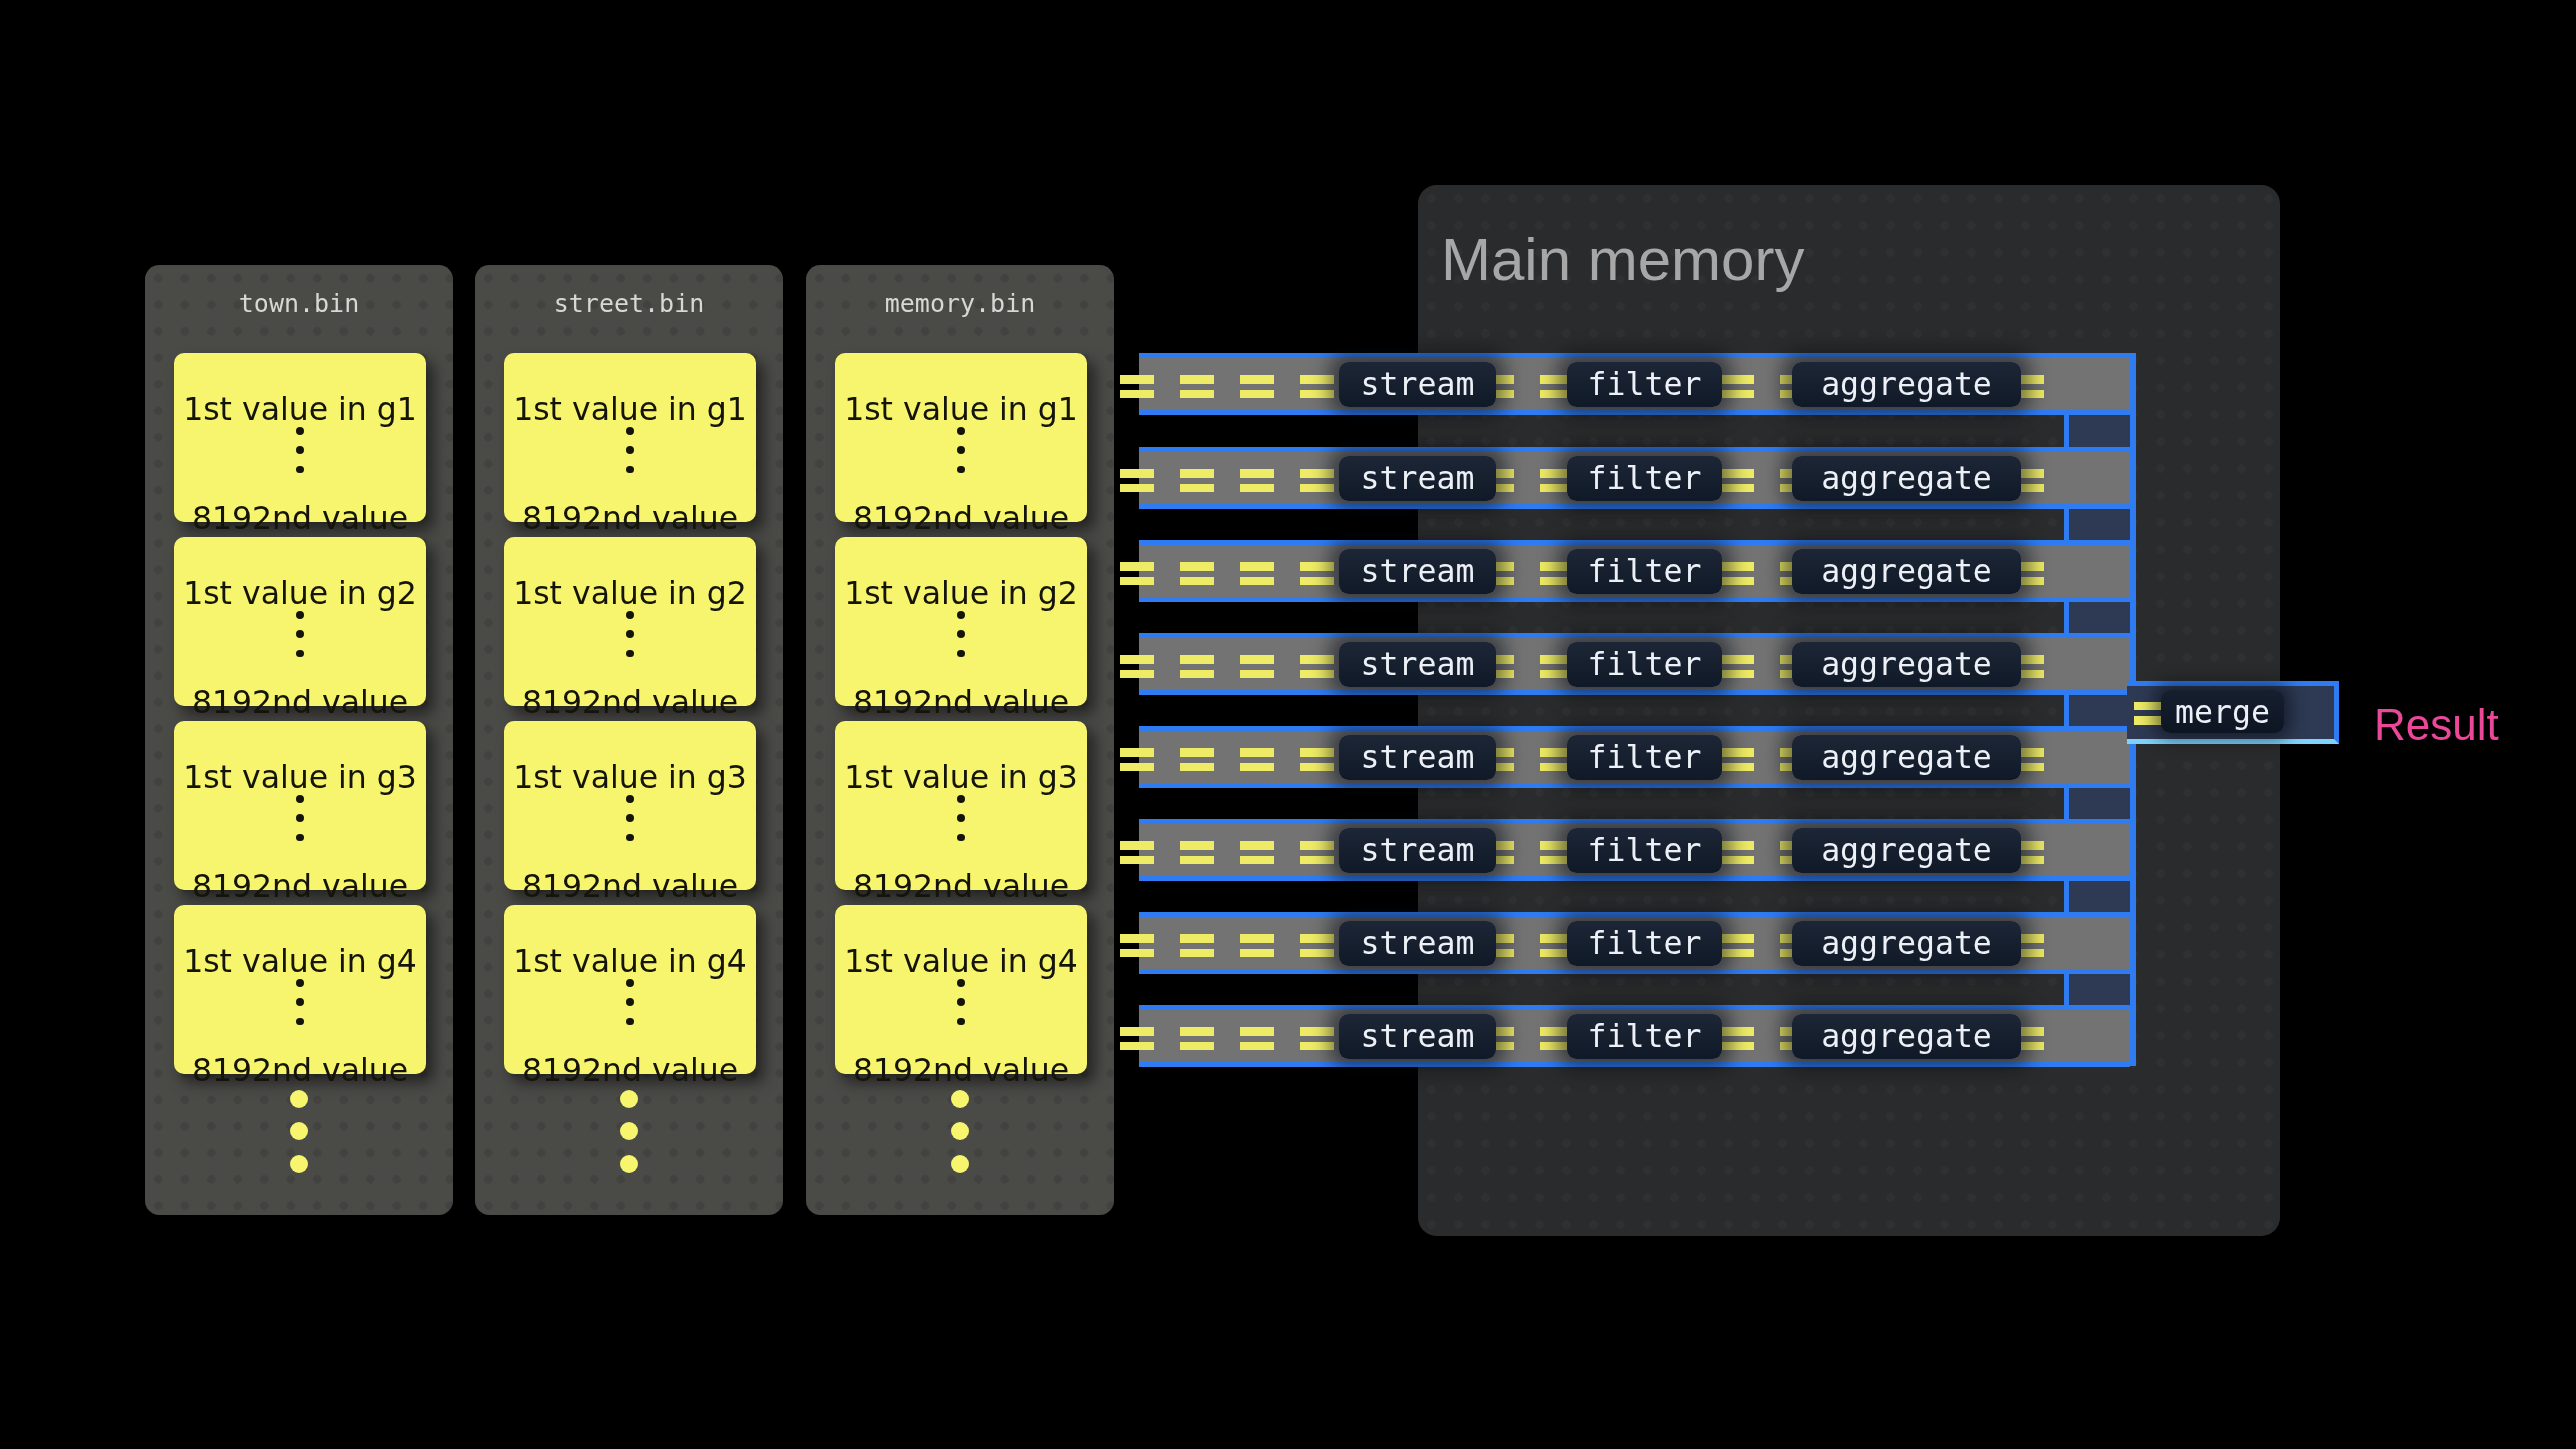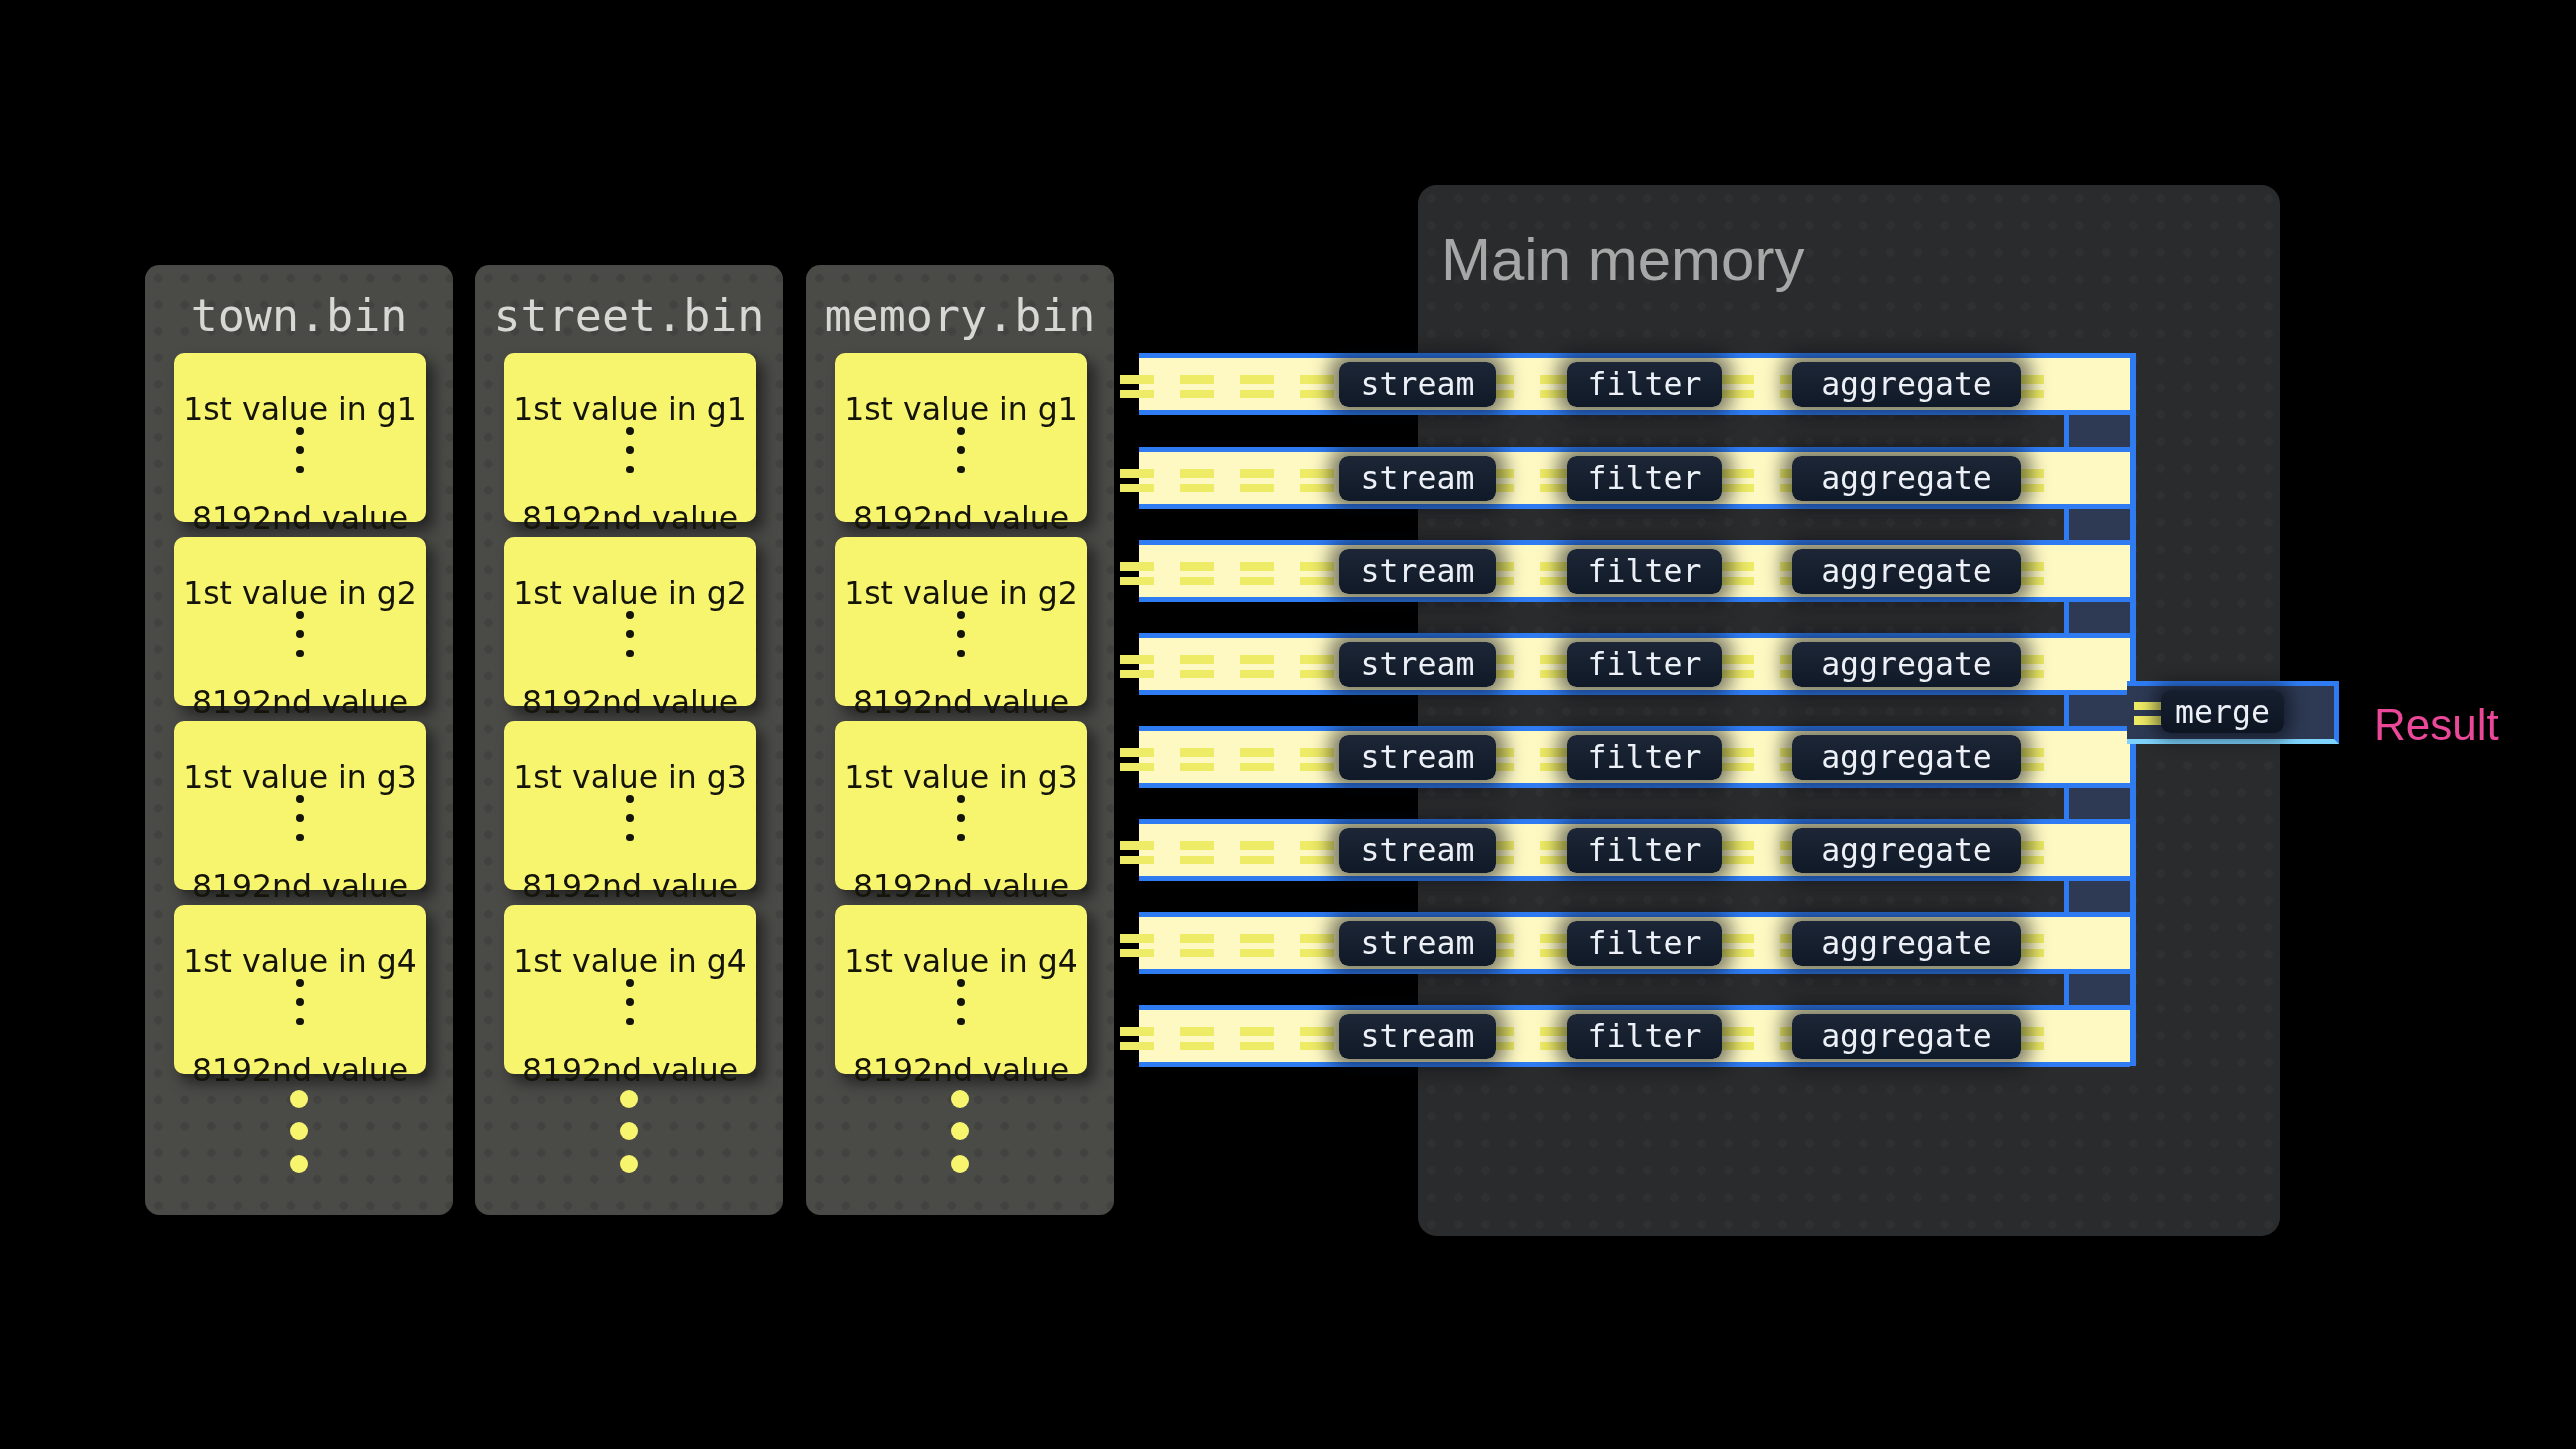--- a/index.html
+++ b/index.html
@@ -13,37 +13,37 @@
           background-size:27px 27px;}
   .memory-title{position:absolute;left:23px;top:40px;font-family:"Liberation Sans",sans-serif;
           font-size:60px;font-weight:400;color:#a7a7a7;letter-spacing:0px;white-space:nowrap;}
 
   
   .fcol{position:absolute;top:265px;width:308px;height:950px;background-color:#4a4a47;
         border-radius:14.3px;
         background-image:radial-gradient(rgba(0,0,0,0.10) 22%, transparent 23%);
         background-size:26.5px 26.5px;box-shadow:0 5.7px 21.5px rgba(0,0,0,0.45);}
   .fcol-title{position:absolute;top:24px;left:0;width:100%;text-align:center;
-        font-family:"DejaVu Sans Mono",monospace;font-size:45px;color:#d7d7d4;}
+        font-family:"DejaVu Sans Mono",monospace;font-size:25px;color:#d7d7d4;}
   .vblock{position:absolute;left:29px;width:252px;height:169px;background:#f7f56e;
         border-radius:10px;box-shadow:7.2px 8.6px 14.3px rgba(0,0,0,0.5);
         display:flex;flex-direction:column;align-items:center;justify-content:space-between;
         padding:11.4px 5.7px;box-sizing:border-box;color:#14140a;font-size:31.5px;line-height:1.1;}
   .vb-label{white-space:nowrap;margin-top:28px;}
   .vb-dots{display:flex;flex-direction:column;gap:11.4px;}
   .vb-dots i{width:7.9px;height:7.9px;border-radius:50%;background:#14140a;}
   .col-dots{position:absolute;left:0;width:100%;top:825px;display:flex;flex-direction:column;
         align-items:center;gap:14.3px;}
   .col-dots i{width:18px;height:18px;border-radius:50%;background:#f7f56e;}
 
   
   .spine{position:absolute;left:2064px;top:353px;width:72px;height:713px;
         background:#2e3a54;border-left:5px solid #2e7bf2;box-sizing:border-box;}
   .right-line{position:absolute;left:2130px;top:353px;width:5.7px;height:713px;background:#2e7bf2;}
-  .prow{position:absolute;left:1139px;width:991px;height:62px;background:#fef9c3;
+  .prow{position:absolute;left:1139px;width:991px;height:62px;background:#737373;
         border-top:5px solid #2e7bf2;border-bottom:5px solid #2e7bf2;box-sizing:border-box;}
   .dash{position:absolute;left:-18.6px;width:924px;height:8.6px;
         background:repeating-linear-gradient(90deg,#eeeb66 0 34px,transparent 34px 60px);}
   .d-top{top:17px;}
   .d-bot{top:31.5px;}
   .chip{position:absolute;top:3.6px;height:45px;border-radius:9.3px;
         background:linear-gradient(180deg,#1c2636,#101927);
         box-shadow:0 0 18.6px 10px rgba(4,8,16,0.5);
         display:flex;align-items:center;justify-content:center;
         font-family:"DejaVu Sans Mono",monospace;font-size:31.5px;color:#edf1f7;white-space:nowrap;}

